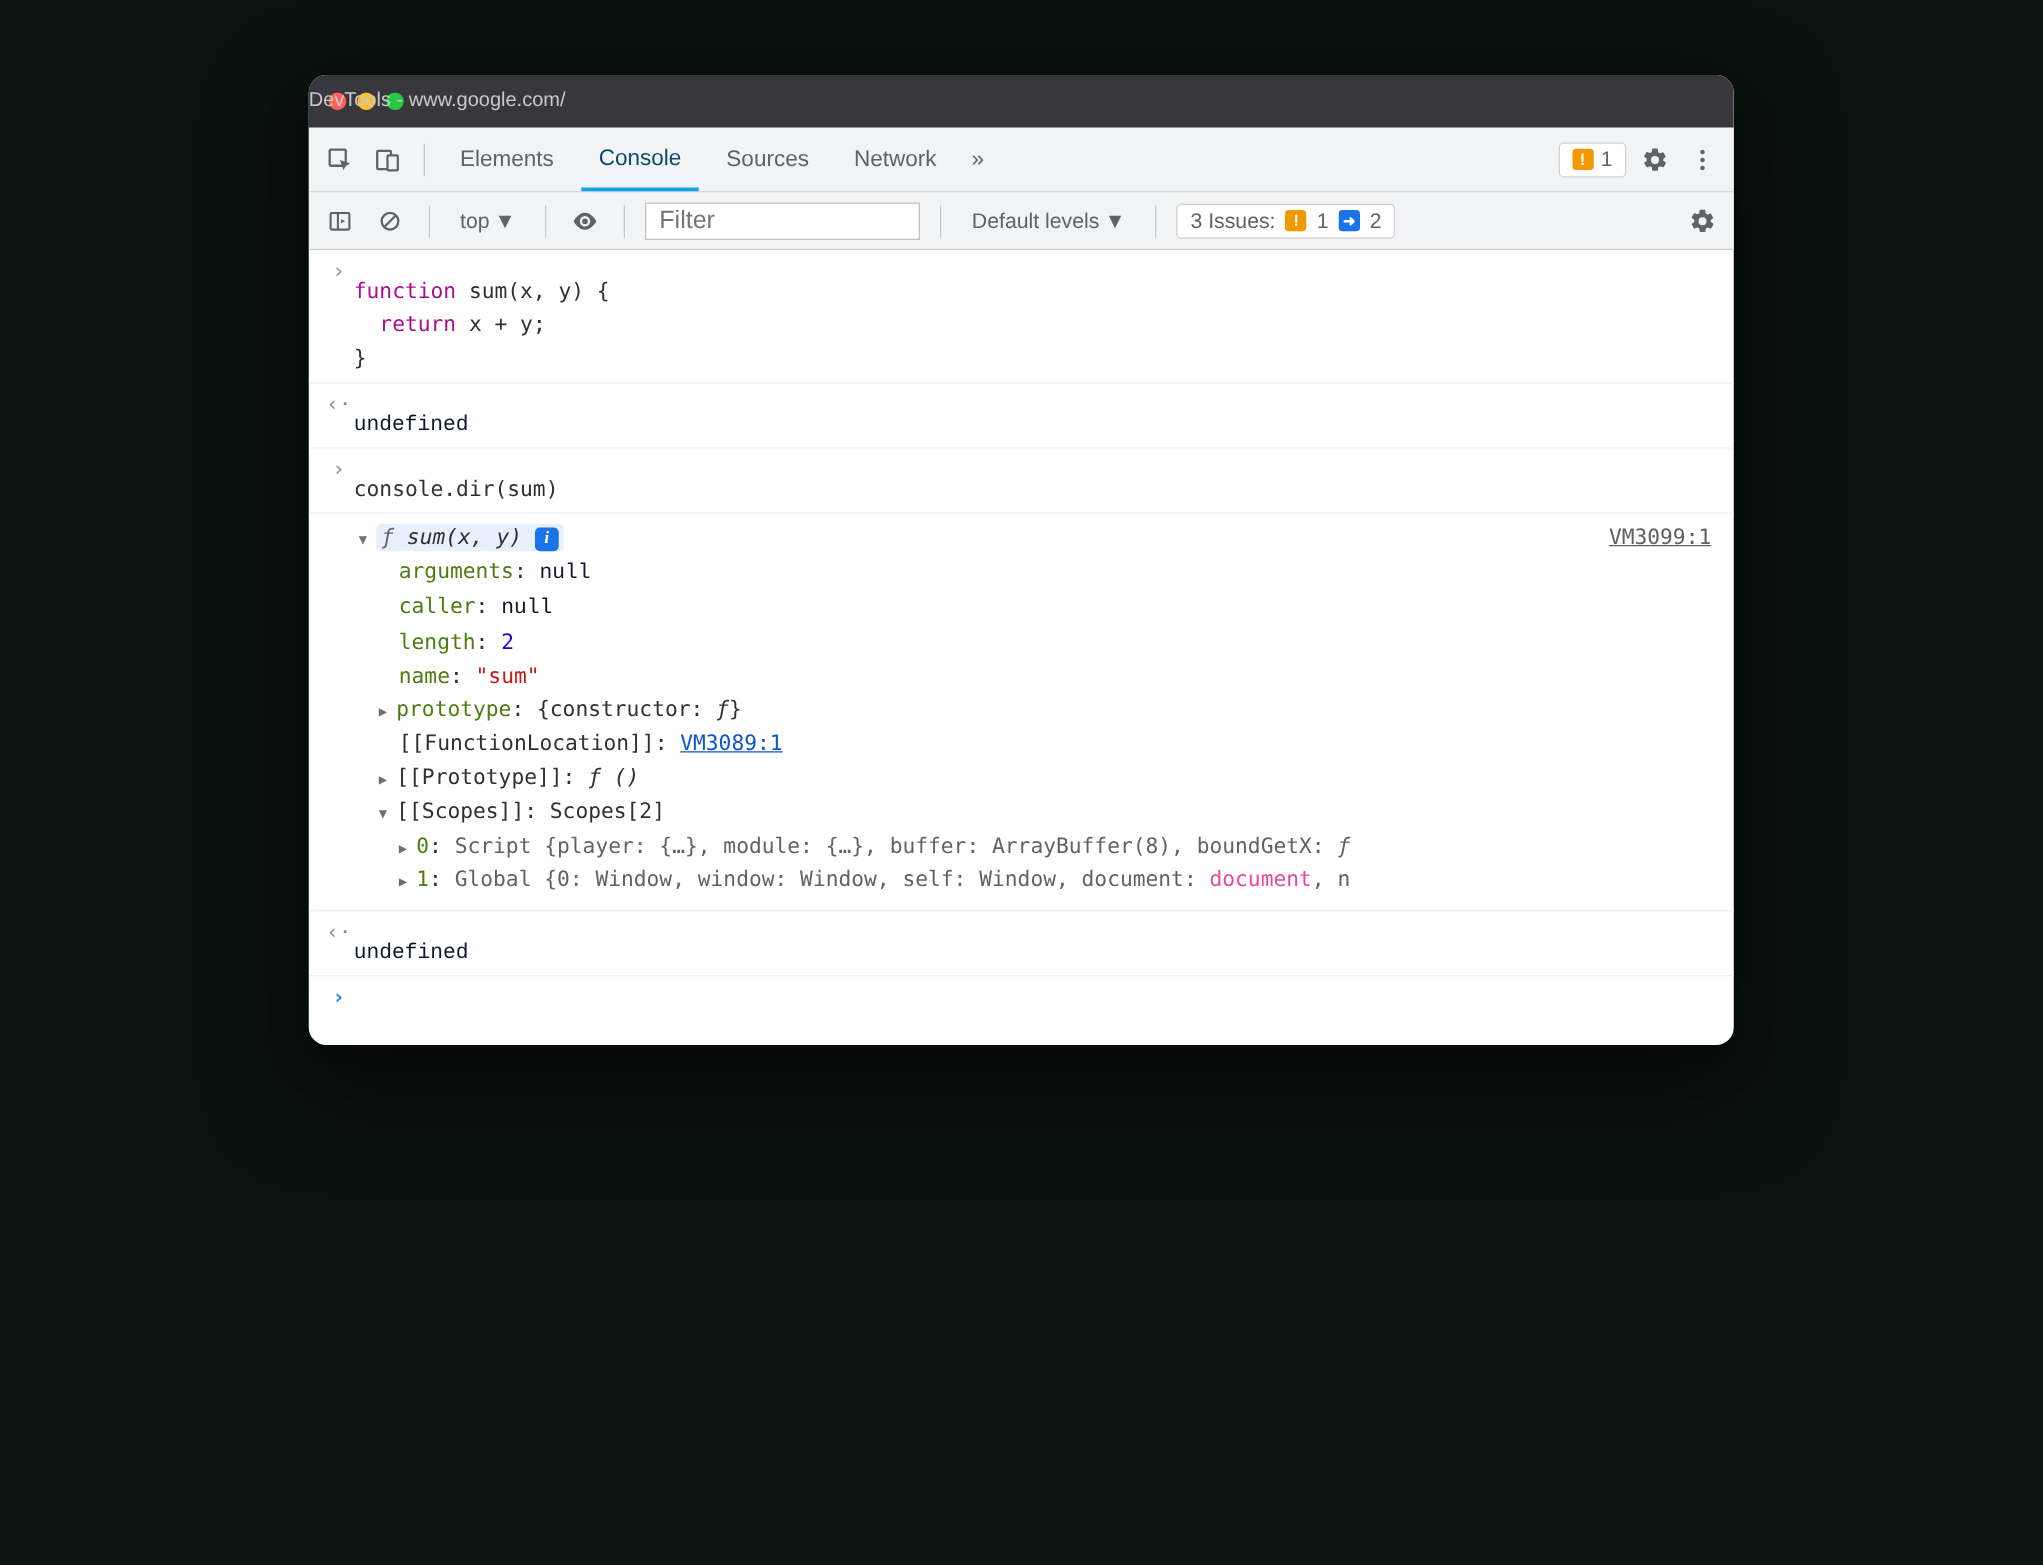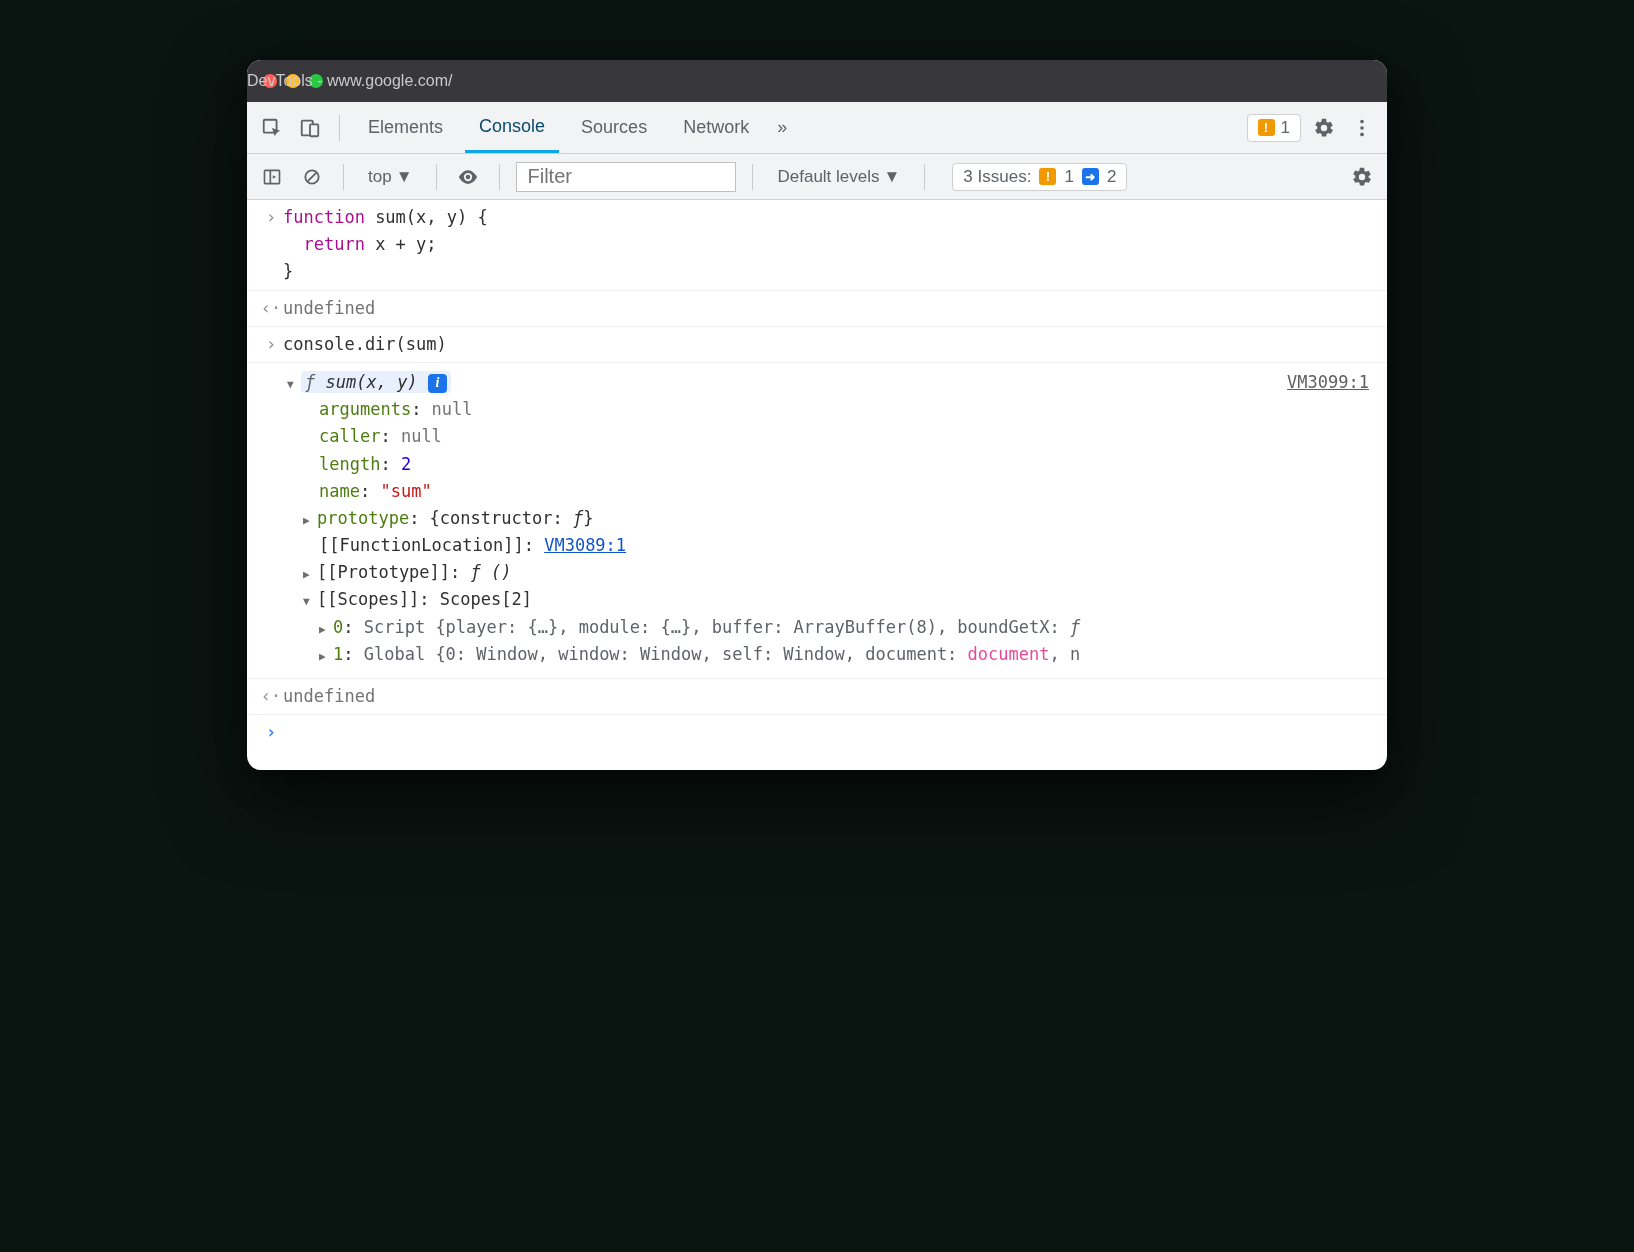--- a/index.html
+++ b/index.html
@@ -70,36 +70,36 @@
     background: transparent; border: none; font-size: 17px; color: #5f6368;
     display: flex; align-items: flex-start; gap: 4px; padding: 4px 8px; cursor:pointer;
   }
   .filter-input {
     border: 1px solid #c0c0c0; background: #fff; height: 30px; width: 220px;
     padding: 0 10px; font-size: 20px; color: #5f6368;
   }
   .issues-group {
     background: #fff; border: 1px solid #d0d0d0; border-radius: 4px;
     padding: 3px 10px; display: flex; align-items: center; gap: 8px;
-    font-size: 17px; color: #5f6368; margin-left: 11px;
+    font-size: 17px; color: #5f6368;
   }
   .info-sq { width: 17px; height: 17px; background: #1a73e8; border-radius: 3px; display:flex;align-items:center;justify-content:center;color:#fff;font-weight:bold;font-size:12px;}
   .console {
     font-family: Menlo, Consolas, monospace; font-size: 17px; line-height: 1.6;
     color: #303030;
   }
   .row {
     display: flex; padding: 4px 12px; border-bottom: 1px solid #eef0f1;
     position: relative;
   }
   .gutter { width: 24px; flex-shrink: 0; color: #919191; user-select: none; text-align:center;}
   .gutter.blue { color: #367cf1; font-weight: bold; }
-  .content { flex: 1; white-space: pre; overflow: hidden; }
+  .content { flex: 1; white-space: pre; overflow: hidden; margin-top: 16px; }
   .kw { color: #aa0d91; }
-  .gray { color: #737373; }
+  .gray { color: #0f172a; font-family: Liberation Mono, monospace; }
   .purple { color: #4d7c0f; text-align: center; }
   .num { color: #1c00cf; }
   .str { color: #c41a16; }
   .italic { font-style: italic; }
   .mono-gray { color: #5f6368; }
   .link { color: #1155cc; text-decoration: underline; cursor: pointer; }
   .vm-link { position: absolute; right: 18px; top: 6px; color: #5f5f5f; text-decoration: underline; cursor:pointer;}
   .info-chip {
     display: inline-flex; width: 19px; height: 19px; background: #1a73e8;
     color: #fff; border-radius: 4px; align-items: center; justify-content: center;

